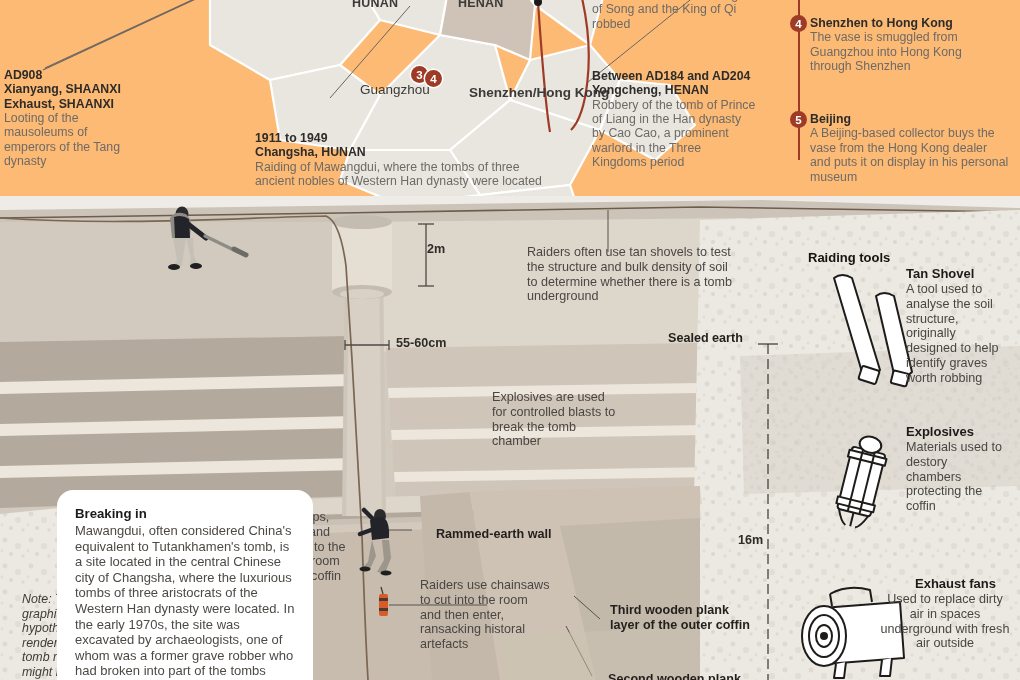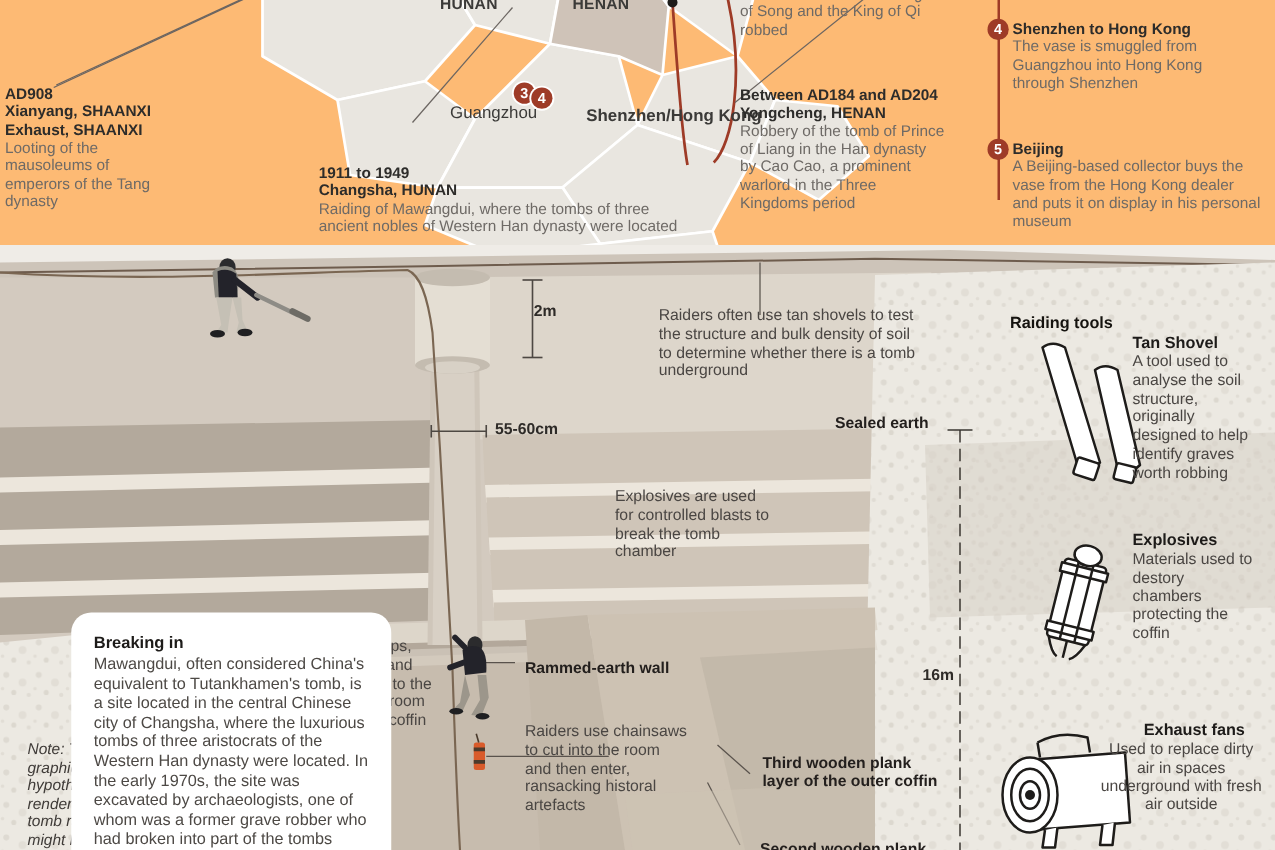--- a/index.html
+++ b/index.html
@@ -298,21 +298,21 @@
 
     <div class="ann" style="left:527px;top:49px;width:210px;">Raiders often use tan shovels to test the structure and bulk density of soil to determine whether there is a tomb underground</div>
 
     <div class="ann" style="left:492px;top:194px;width:125px;">Explosives are used for controlled blasts to break the tomb chamber</div>
 
     <div class="ann" style="left:218px;top:314px;width:130px;">Raiders take lamps, anti-viral masks and chainsaws down to the top of a wooden room built to protect a coffin</div>
 
     <div class="ann" style="left:420px;top:382px;width:130px;">Raiders use chainsaws to cut into the room and then enter, ransacking historal artefacts</div>
 
     <div class="ann b" style="left:668px;top:135px;">Sealed earth</div>
-    <div class="ann b" style="left:420px;top:331px;">Rammed-earth wall</div>
+    <div class="ann b" style="left:436px;top:331px;">Rammed-earth wall</div>
     <div class="ann b" style="left:234px;top:465px;">Corpse</div>
     <div class="ann b" style="left:610px;top:407px;width:145px;">Third wooden plank layer of the outer coffin</div>
     <div class="ann b" style="left:608px;top:476px;width:150px;">Second wooden plank</div>
 
     <div class="ann note" style="left:22px;top:396px;width:100px;">Note: This graphic is a hypothetical rendering of how tomb raiders might break into ancient tombs</div>
 
     <div id="breakin">
       <div class="t">Breaking in</div>
       <div class="p">Mawangdui, often considered China's equivalent to Tutankhamen's tomb, is a site located in the central Chinese city of Changsha, where the luxurious tombs of three aristocrats of the Western Han dynasty were located. In the early 1970s, the site was excavated by archaeologists, one of whom was a former grave robber who had broken into part of the tombs before 1949</div>
     </div>

